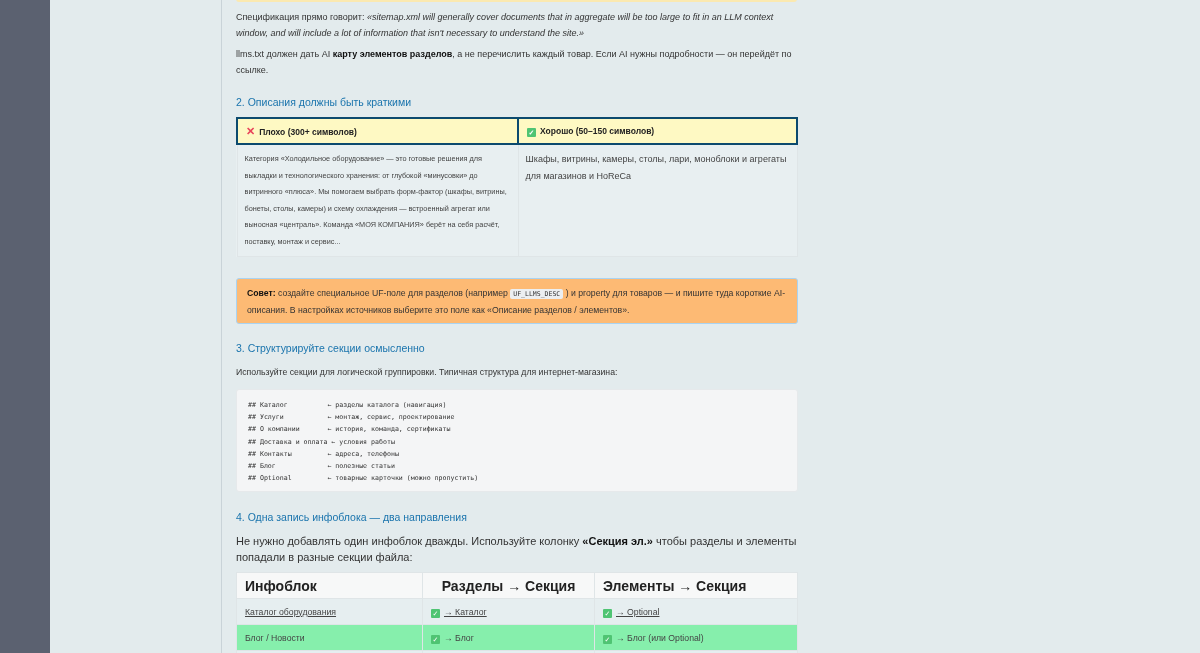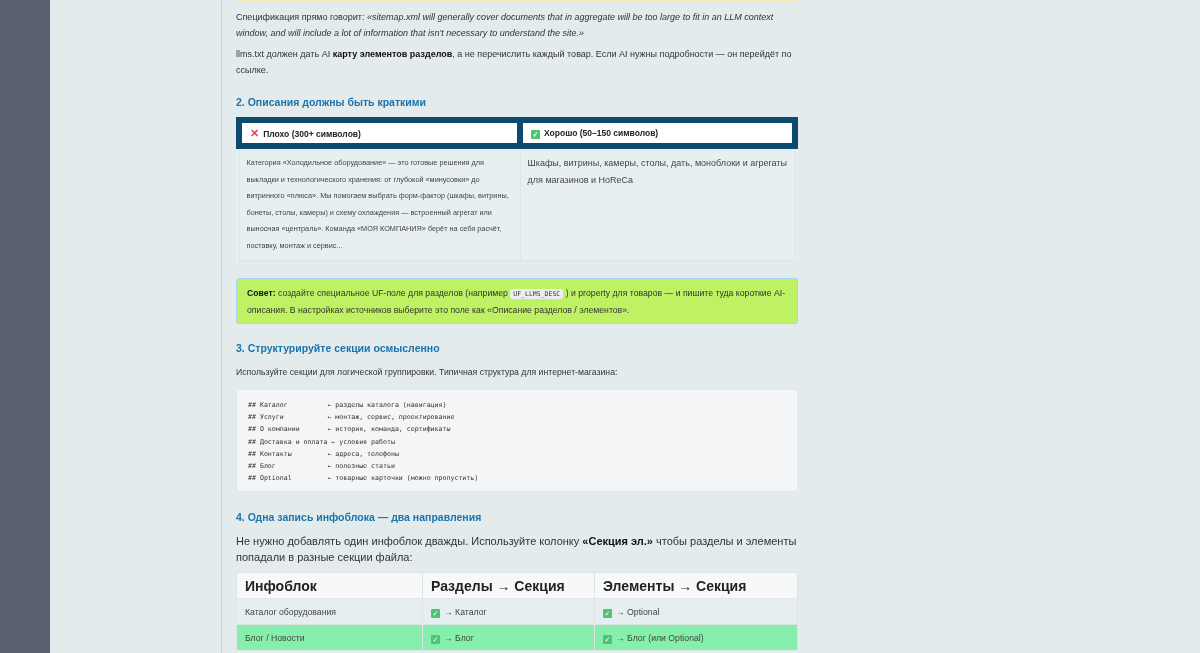--- a/index.html
+++ b/index.html
@@ -25,47 +25,47 @@
     .yellow-bar {
       position: absolute; left: 236px; top: -4px; width: 561px; height: 6px;
       background: #fbe9b0; border-radius: 0 0 3px 3px;
     }
     p { margin: 0; }
     .p1 { position: absolute; top: 9px; width: 562px; }
     .p1 .quote { font-style: italic; }
     .p2 { position: absolute; top: 46px; width: 562px; }
     .p2 b { font-weight: bold; color: #111; }
     h3 {
-      color: #1a74ad; font-size: 10.5px; font-weight: bold; line-height: 14px;
+      color: #1a74ad; font-size: 10.5px; font-weight: normal; line-height: 14px;
     }
     .h2 { position: absolute; top: 95px; }
     .cmp-table {
       position: absolute; top: 117px; left: 0; width: 562px;
       border-collapse: collapse; background: #e8eff1;
     }
     .cmp-table th {
-      background: #ffffff; text-align: left; font-weight: bold;
+      background: #fef9c3; text-align: left; font-weight: bold;
       font-size: 8.5px; height: 26px; padding: 0 8px;
-      border: 6px solid #0c4a6e; color: #222;
+      border: 2px solid #0c4a6e; color: #222;
     }
     .cmp-table td {
       vertical-align: top; border: 1px solid #dfe5e7; padding: 6px 7px 6px 7px;
     }
     .cmp-table td.bad { font-size: 7.3px; line-height: 16.5px; width: 281px; color: #444; }
     .cmp-table td.good { font-size: 9px; line-height: 16.5px; color: #444; }
     .cross { color: #e8435a; font-weight: bold; font-size: 11px; margin-right: 4px; }
     .check {
       display: inline-block; width: 9px; height: 9px; background: #4fc473;
       color: #fff; font-size: 7px; line-height: 9px; text-align: center;
       border-radius: 1px; margin-right: 4px; vertical-align: -1px;
     }
     .p3 { position: absolute; top: 238px; width: 562px; margin-top: 44px; }
     .tip {
       position: absolute; top: 278px; left: 0; width: 562px; height: 46px;
-      background: #bef264; border: 1px solid #a9d3f2; border-radius: 3px;
+      background: #fdba74; border: 1px solid #a9d3f2; border-radius: 3px;
       padding: 6px 10px; line-height: 16px; font-size: 8.7px;
     }
     .tip b { font-weight: bold; color: #111; }
     code.inline {
       font-family: "DejaVu Sans Mono", monospace; font-size: 6.5px;
       background: #eceff1; padding: 1px 3px; border-radius: 2px; color: #333;
     }
     .h3 { position: absolute; top: 341px; }
     .p4 { position: absolute; top: 364px; width: 562px; font-size: 8.7px; }
     .code-block {
@@ -82,21 +82,21 @@
       position: absolute; top: 572px; left: 0; width: 562px;
       border-collapse: collapse;
     }
     .ib-table th {
       background: #f7f8f8; text-align: left; font-weight: bold; font-size: 14px;
       height: 26px; padding: 0 8px; border: 1px solid #dfe5e7; color: #222;
     }
     .ib-table td {
       font-size: 8.7px; height: 26px; padding: 0 8px; border: 1px solid #dfe5e7; color: #444;
     }
-    .ib-table tr.r0 td { background: #e6eef0; }
+    .ib-table tr.r0 td { background: #e6eef0; text-decoration: underline; }
     .ib-table tr.r1 td { background: #86efac; }
   </style>
 </head>
 <body>
 
 <div class="sidebar-dark"></div>
 <div class="sidebar-light"></div>
 <div class="yellow-bar"></div>
 
 <div class="content">
@@ -108,21 +108,21 @@
   <h3 class="h2">2. Описания должны быть краткими</h3>
 
   <table class="cmp-table">
     <tbody>
         <tr>
       <th><span class="cross">✕</span><span>Плохо (300+ символов)</span></th>
       <th><span class="check">✓</span><span>Хорошо (50–150 символов)</span></th>
     </tr>
     <tr>
       <td class="bad" style="height:112px;">Категория «Холодильное оборудование» — это готовые решения для выкладки и технологического хранения: от глубокой «минусовки» до витринного «плюса». Мы помогаем выбрать форм-фактор (шкафы, витрины, бонеты, столы, камеры) и схему охлаждения — встроенный агрегат или выносная «централь». Команда «МОЯ КОМПАНИЯ» берёт на себя расчёт, поставку, монтаж и сервис...</td>
-      <td class="good">Шкафы, витрины, камеры, столы, дать, моноблоки и агрегаты для магазинов и HoReCa</td>
+      <td class="good">Шкафы, витрины, камеры, столы, лари, моноблоки и агрегаты для магазинов и HoReCa</td>
     </tr>
   </tbody>
     </table>
 
   <p class="p3">Модуль обрезает описания до 500 символов. Но для AI контекстное окно — ценный ресурс. Чем короче описания, тем больше ссылок поместится и тем точнее AI поймёт структуру.</p>
 
   <div class="tip"><b>Совет:</b><span> создайте специальное UF-поле для разделов (например </span><code class="inline">UF_LLMS_DESC</code><span> ) и property для товаров — и пишите туда короткие AI-описания. В настройках источников выберите это поле как «Описание разделов / элементов».</span></div>
 
   <h3 class="h3">3. Структурируйте секции осмысленно</h3>
 
@@ -137,21 +137,21 @@
 ## Optional         ← товарные карточки (можно пропустить)</div>
 
   <h3 class="h4">4. Одна запись инфоблока — два направления</h3>
 
   <p class="p5"><span>Не нужно добавлять один инфоблок дважды. Используйте колонку </span><b>«Секция эл.»</b><span> чтобы разделы и элементы попадали в разные секции файла:</span></p>
 
   <table class="ib-table">
     <tbody>
         <tr>
       <th style="width:186px;">Инфоблок</th>
-      <th style="width:172px;">Разделы → Секция</th>
+      <th style="width:172px;text-align:center;">Разделы → Секция</th>
       <th>Элементы → Секция</th>
     </tr>
     <tr class="r0">
       <td>Каталог оборудования</td>
       <td><span class="check">✓</span><span>→ Каталог</span></td>
       <td><span class="check">✓</span><span>→ Optional</span></td>
     </tr>
     <tr class="r1">
       <td>Блог / Новости</td>
       <td><span class="check">✓</span><span>→ Блог</span></td>

